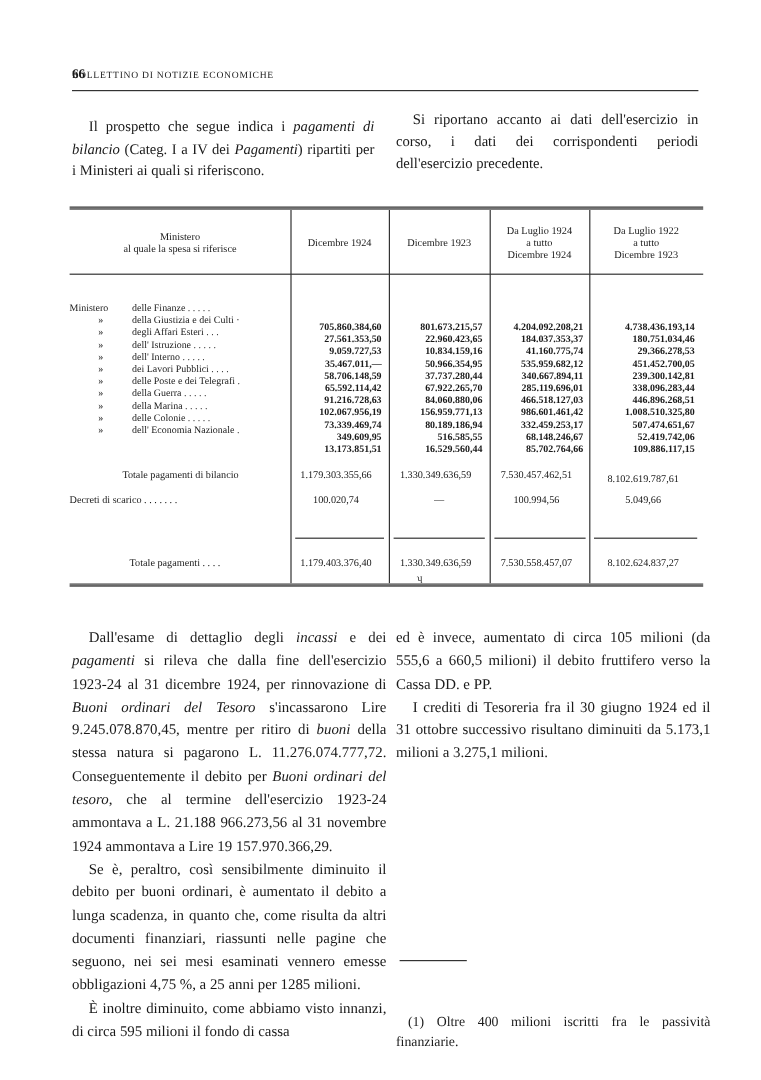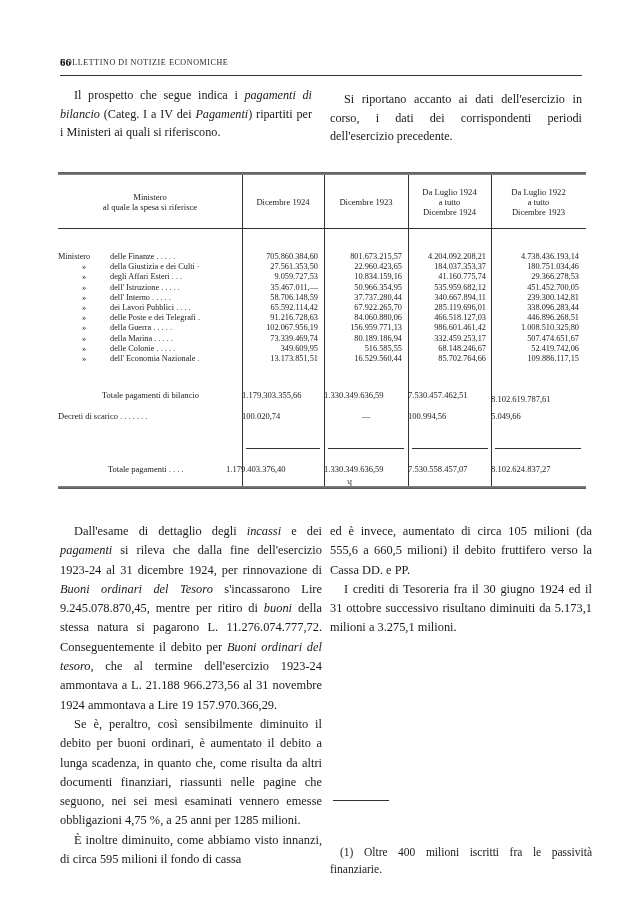--- a/index.html
+++ b/index.html
@@ -6,21 +6,21 @@
   body { width: 634px; height: 900px; position: relative; overflow: hidden;
          font-family: "DejaVu Serif", "Liberation Serif", serif; color: #1a1a1a; }
   .page-header { position: absolute; left: 60px; top: 56px; width: 520px; height: 20px; }
   .page-number { position: absolute; left: 0; top: 0; font-size: 11px; font-family: "Liberation Serif", serif; font-weight: bold; }
   .running-title { position: absolute; left: 0; right: 0; top: 2px; font-size: 8px; letter-spacing: 0.6px; font-family: "Liberation Serif", serif; }
   .header-rule { position: absolute; left: 60px; top: 75px; width: 522px; height: 0; border-top: 1.5px solid #333; }
 
   .col { position: absolute; font-family: "Liberation Serif", serif; font-size: 12.2px; line-height: 18.7px; text-align: justify; }
   .col p { margin: 0; text-indent: 14px; }
   .col p.noindent { text-indent: 0; }
-  .intro-left { left: 60px; top: 86px; width: 252px; }
+  .intro-left { left: 60px; top: 96px; width: 252px; }
   .intro-right { left: 330px; top: 90px; width: 252px; }
   .body-left { left: 60px; top: 522px; width: 262px; font-size: 12.4px; line-height: 19.3px; }
   .body-right { left: 330px; top: 522px; width: 262px; font-size: 12.4px; line-height: 19.3px; }
 
   .footnote-rule { position: absolute; left: 333px; top: 800px; width: 56px; border-top: 1px solid #333; }
   .footnote { position: absolute; left: 330px; top: 808px; width: 262px; font-family: "Liberation Serif", serif; font-size: 11.5px; line-height: 17px; text-align: justify; margin-top: 36px; }
   .footnote span.ind { padding-left: 10px; }
 
   
   .tbl { position: absolute; left: 58px; top: 172px; width: 528px; height: 318px; font-family: "Liberation Serif", serif; }
@@ -29,24 +29,24 @@
   .tbl-bottom-rule { position: absolute; left: 0; top: 314px; width: 528px; height: 3px; background: linear-gradient(#888,#555); }
   .vline { position: absolute; top: 3px; width: 0; border-left: 1px solid #333; height: 311px; }
   .hdr { position: absolute; top: 10px; height: 40px; display: flex; align-items: center; justify-content: center; text-align: center; font-size: 8.6px; line-height: 10px; }
   .hdr-cell-text { white-space: pre-line; }
   .min-label { position: absolute; font-size: 8.3px; line-height: 10.2px; white-space: nowrap; }
   .num { position: absolute; font-size: 8.3px; line-height: 10.2px; text-align: right; white-space: nowrap; }
   .rows-left { position: absolute; left: 0; top: 80px; width: 180px; }
   .row-line { height: 10.2px; display: flex; }
   .row-prefix { width: 52px; }
   .row-ditto { width: 52px; text-align: center; }
-  .col-nums { position: absolute; top: 80px; }
+  .col-nums { position: absolute; top: 96px; font-weight: bold; }
   .col-nums div { height: 10.2px; text-align: right; }
   .tot-label { position: absolute; font-size: 8.5px; white-space: nowrap; }
-  .tot-num { position: absolute; font-size: 8.5px; text-align: left; white-space: nowrap; }
+  .tot-num { position: absolute; font-size: 8.5px; text-align: center; white-space: nowrap; }
   .sep-rule { position: absolute; top: 276px; border-top: 1px solid #333; }
   .stray-mark { position: absolute; left: 289px; top: 305px; font-size: 8px; }
 </style>
 </head>
 <body>
 
 <div class="page-header">
   <span class="page-number">66</span>
   <div class="running-title">BOLLETTINO DI NOTIZIE ECONOMICHE</div>
 </div>
@@ -204,21 +204,21 @@
   <div class="tot-num" style="left:266px;width:84px;top:239px;text-align:center">—</div>
   <div class="tot-num" style="left:350px;width:78px;top:239px">100.994,56</div>
   <div class="tot-num" style="left:433px;width:90px;top:239px">5.049,66</div>
 
   <div class="sep-rule" style="left:188px;width:74px"></div>
   <div class="sep-rule" style="left:270px;width:76px"></div>
   <div class="sep-rule" style="left:354px;width:76px"></div>
   <div class="sep-rule" style="left:437px;width:86px"></div>
 
   <div class="tot-label" style="left:50px;top:292px">Totale pagamenti . . . .</div>
-  <div class="tot-num" style="left:168px;width:76px;top:292px">1.179.403.376,40</div>
+  <div class="tot-num" style="left:184px;width:76px;top:292px">1.179.403.376,40</div>
   <div class="tot-num" style="left:266px;width:78px;top:292px">1.330.349.636,59</div>
   <div class="tot-num" style="left:350px;width:78px;top:292px">7.530.558.457,07</div>
   <div class="tot-num" style="left:433px;width:90px;top:292px">8.102.624.837,27</div>
   <div class="stray-mark">ʮ</div>
 </div>
 
 <div class="col body-left">
   <p><span>Dall'esame di dettaglio degli </span><i>incassi</i><span> e dei </span><i>pagamenti</i><span> si rileva che dalla fine dell'esercizio 1923-24 al 31 dicembre 1924, per rinnovazione di </span><i>Buoni ordinari del Tesoro</i><span> s'incassarono Lire 9.245.078.870,45, mentre per ritiro di </span><i>buoni</i><span> della stessa natura si pagarono L. 11.276.074.777,72. Conseguentemente il debito per </span><i>Buoni ordinari del tesoro</i><span>, che al termine dell'esercizio 1923-24 ammontava a L. 21.188 966.273,56 al 31 novembre 1924 ammontava a Lire 19 157.970.366,29.</span></p>
   <p>Se è, peraltro, così sensibilmente diminuito il debito per buoni ordinari, è aumentato il debito a lunga scadenza, in quanto che, come risulta da altri documenti finanziari, riassunti nelle pagine che seguono, nei sei mesi esaminati vennero emesse obbligazioni 4,75 %, a 25 anni per 1285 milioni.</p>
   <p>È inoltre diminuito, come abbiamo visto innanzi, di circa 595 milioni il fondo di cassa</p>

